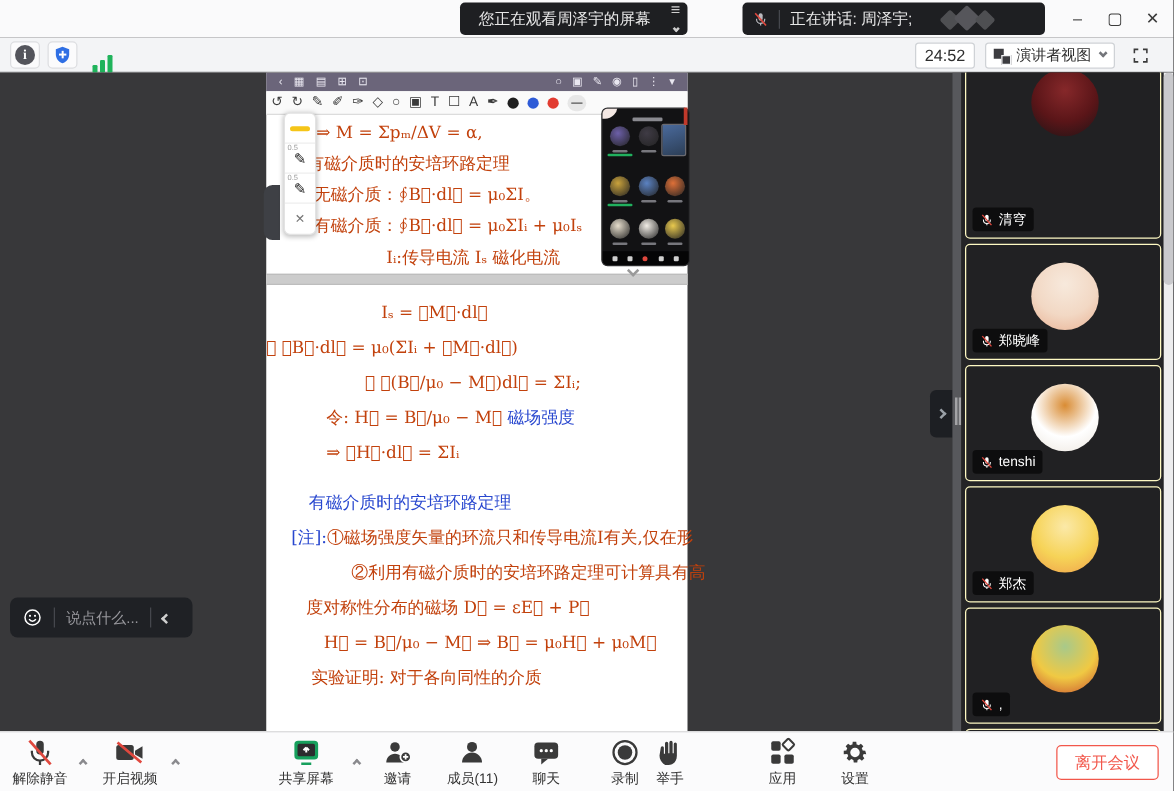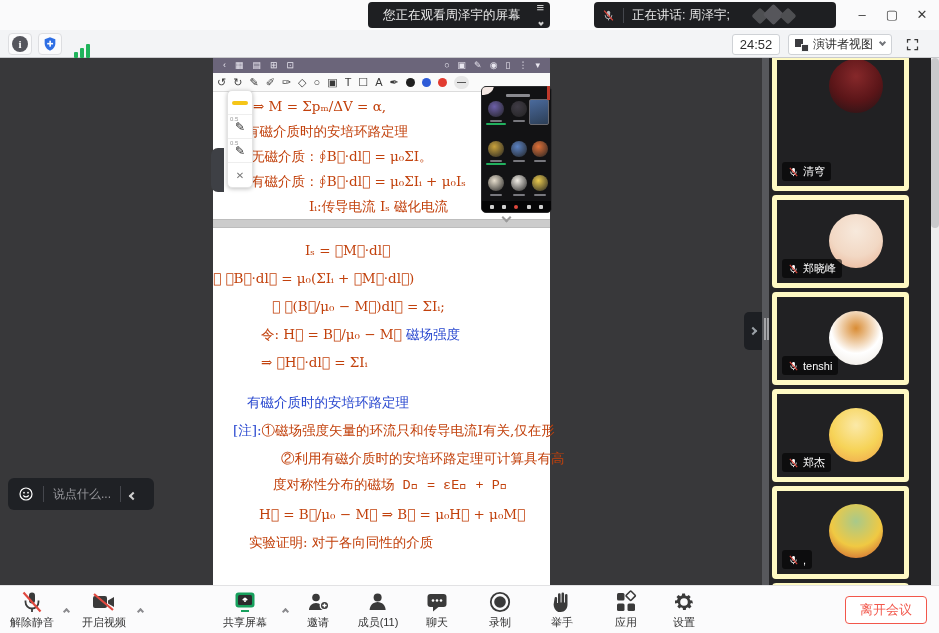--- a/index.html
+++ b/index.html
@@ -113,21 +113,21 @@
   
   #expand-tab { position:absolute; left:744px; top:254px; width:18px; height:38px; background:#1d1f23;
                 border-radius:5px 0 0 5px; display:flex; align-items:center; justify-content:center; }
   #expand-tab .chev { border-color:#9aa0a6; width:6px; height:6px; }
   #divider { position:absolute; left:762px; top:0; width:7px; height:527px; background:#57585c; }
   .div-handle { position:absolute; top:260px; width:2px; height:22px; background:#a3a3a6; }
   #dh1 { left:764px; } #dh2 { left:767px; }
 
   
   #sidebar { position:absolute; left:769px; top:0; width:162px; height:527px; background:#242426; }
-  .tile { position:absolute; left:3px; width:137px; background:#212123; border:5px solid #fef9c3;
+  .tile { position:absolute; left:3px; width:157px; background:#212123; border:1px solid #fef9c3;
           border-radius:4px; overflow:hidden; }
   .p-avatar { position:absolute; left:52px; width:54px; height:54px; border-radius:50%; }
   .p-badge { position:absolute; left:5px; bottom:5px; height:19px; background:rgba(0,0,0,.6); border-radius:3px;
              display:flex; align-items:center; gap:4px; padding:0 6px; color:#fff; font-size:11px; }
   #tile-1 { top:-3px; height:136px; } #tile-1 .p-avatar { top:-1px; }
   #tile-2 { top:137px; height:93px; } #tile-2 .p-avatar { top:14px; }
   #tile-3 { top:234px; height:93px; } #tile-3 .p-avatar { top:14px; }
   #tile-4 { top:331px; height:93px; } #tile-4 .p-avatar { top:14px; }
   #tile-5 { top:428px; height:93px; } #tile-5 .p-avatar { top:13px; }
   #tile-6 { top:525px; height:93px; }
@@ -270,27 +270,27 @@
           <div class="hw-line" style="padding-left: 20px;"><span class="ink">2.有磁介质时的安培环路定理</span></div>
           <div class="hw-line" style="padding-left: 38px;"><span class="ink">无磁介质：∮B⃗·dl⃗ = μ₀ΣI。</span></div>
           <div class="hw-line" style="padding-left: 38px;"><span class="ink">有磁介质：∮B⃗·dl⃗ = μ₀ΣIᵢ + μ₀Iₛ</span></div>
           <div class="hw-line" style="padding-left: 96px;"><span class="ink">Iᵢ:传导电流  Iₛ 磁化电流</span></div>
         </div>
       <div id="page-sep"></div>
       <div id="sep-chev"><span class="chev chev-down"></span></div>
       <div id="page2">
           <div class="hw-line" style="padding-left: 92px;"><span class="ink">Iₛ = ∮M⃗·dl⃗</span></div>
           <div class="hw-line" style=""><span class="ink">∴ ∮B⃗·dl⃗ = μ₀(ΣIᵢ + ∮M⃗·dl⃗)</span></div>
-          <div class="hw-line" style="padding-left: 59px;"><span class="ink">∴ ∮(B⃗/μ₀ − M⃗)dl⃗ = ΣIᵢ;</span></div>
+          <div class="hw-line" style="padding-left: 79px;"><span class="ink">∴ ∮(B⃗/μ₀ − M⃗)dl⃗ = ΣIᵢ;</span></div>
           <div class="hw-line" style="padding-left: 48px;"><span class="ink">令: H⃗ = B⃗/μ₀ − M⃗   </span><span class="blue">磁场强度</span></div>
           <div class="hw-line" style="padding-left: 48px;"><span class="ink">⇒  ∮H⃗·dl⃗ = ΣIᵢ</span></div>
           <div class="hw-line" style="padding-left: 34px; margin-top: 12px;"><span class="blue">有磁介质时的安培环路定理</span></div>
           <div class="hw-line" style="padding-left: 20px;"><span class="blue">[注]:</span><span class="ink">①磁场强度矢量的环流只和传导电流I有关,仅在形</span></div>
           <div class="hw-line" style="padding-left: 68px;"><span class="ink">②利用有磁介质时的安培环路定理可计算具有高</span></div>
-          <div class="hw-line" style="padding-left: 60px; font-family: Liberation Mono, monospace;"><span class="ink">度对称性分布的磁场     D⃗ = εE⃗ + P⃗</span></div>
+          <div class="hw-line" style="padding-left: 32px;"><span class="ink">度对称性分布的磁场     D⃗ = εE⃗ + P⃗</span></div>
           <div class="hw-line" style="padding-left: 46px;"><span class="ink">H⃗ = B⃗/μ₀ − M⃗   ⇒  B⃗ = μ₀H⃗ + μ₀M⃗</span></div>
           <div class="hw-line" style="padding-left: 36px;"><span class="ink">实验证明: 对于各向同性的介质</span></div>
         </div>
 
       <div id="palette-tab"></div>
       <div id="palette">
         <div class="pal-cell">
             <span class="hl-bar"></span>
           </div>
         <div class="pal-cell">
@@ -496,21 +496,21 @@
     </div>
 
     <div class="bt-item" style="left:500px">
       <svg width="24" height="24" viewBox="0 0 24 24">
         <circle cx="12" cy="12" r="9.2" fill="none" stroke="#3a3a3a" stroke-width="1.8"></circle>
         <circle cx="12" cy="12" r="5.8" fill="#3a3a3a"></circle>
       </svg>
       <span class="bt-label">录制</span>
     </div>
 
-    <div class="bt-item" style="left:562px">
+    <div class="bt-item" style="left:536px">
       <svg width="24" height="24" viewBox="0 0 24 24">
         <path d="M8.2 22c-2.8-1.6-4.6-4.4-4.6-7.6l1-6.2a1.25 1.25 0 0 1 2.5.1V13h.9V4.6a1.3 1.3 0 0 1 2.6 0V12.6h.9V3.9a1.3 1.3 0 0 1 2.6 0V12.6h.9V5.2a1.25 1.25 0 0 1 2.5 0v9.3c0 4.2-2.7 7.5-6.8 7.5z" fill="#3a3a3a"></path>
       </svg>
       <span class="bt-label">举手</span>
     </div>
 
     <div class="bt-item" style="left:626px">
       <svg width="24" height="24" viewBox="0 0 24 24">
         <rect x="3" y="3" width="7.5" height="7.5" rx="1.5" fill="#3a3a3a"></rect>
         <rect x="3" y="13.5" width="7.5" height="7.5" rx="1.5" fill="#3a3a3a"></rect>

